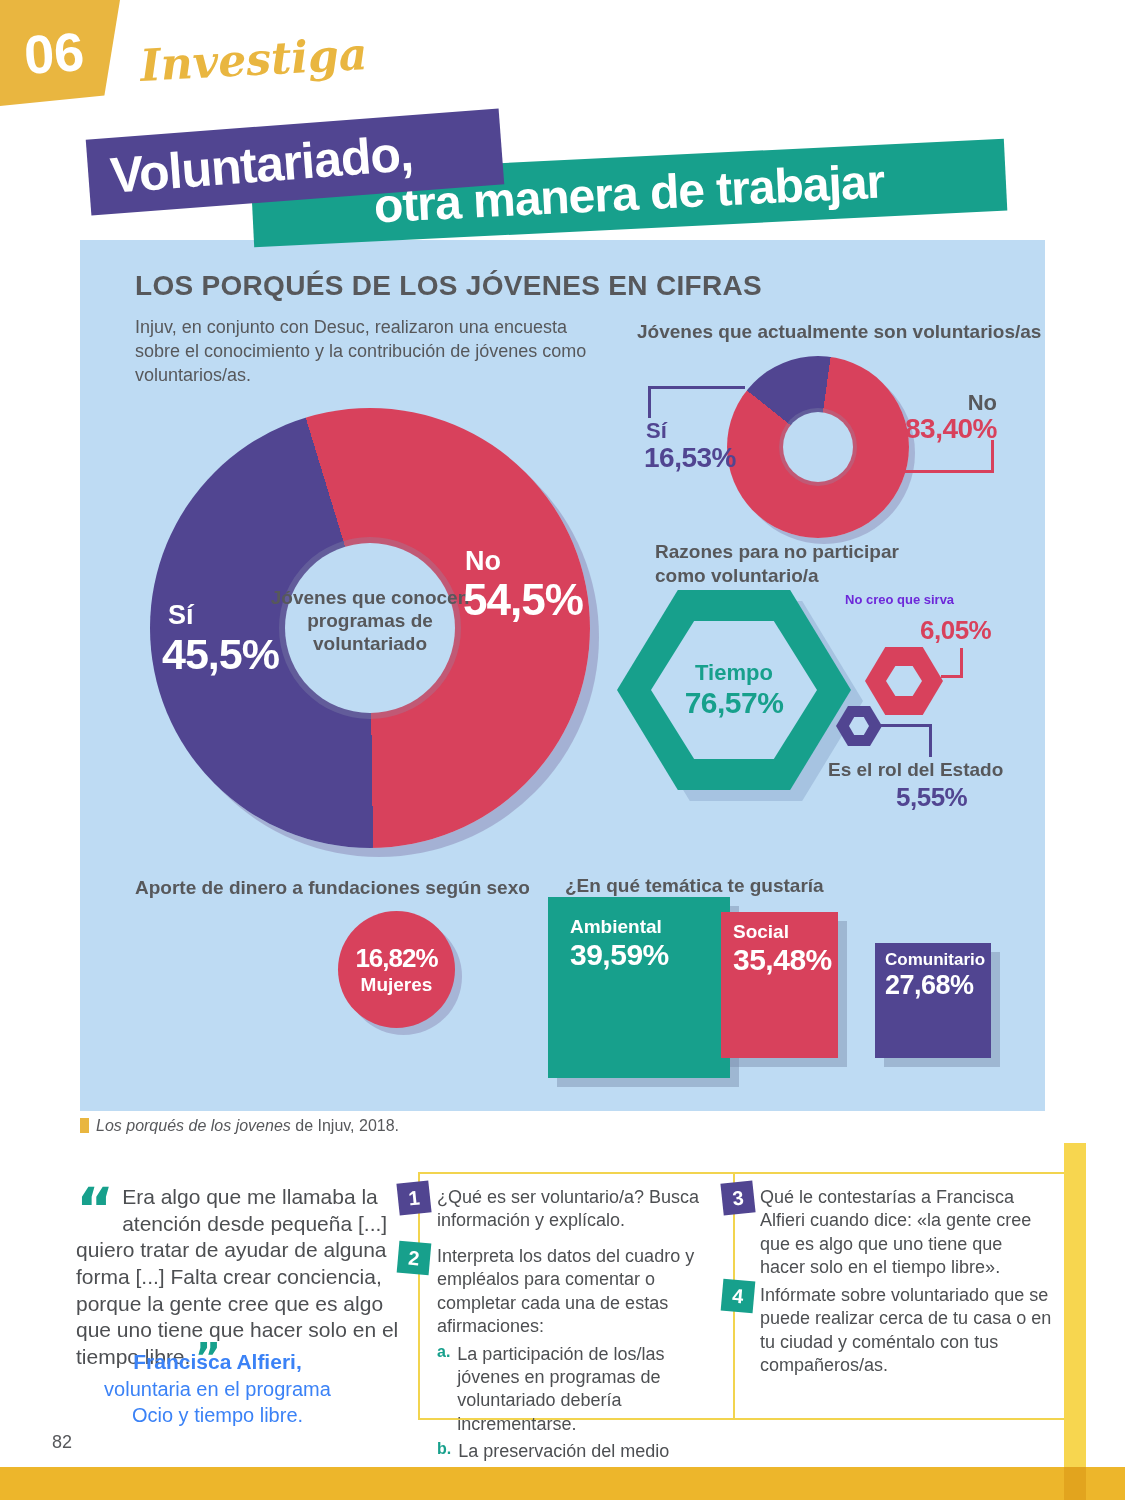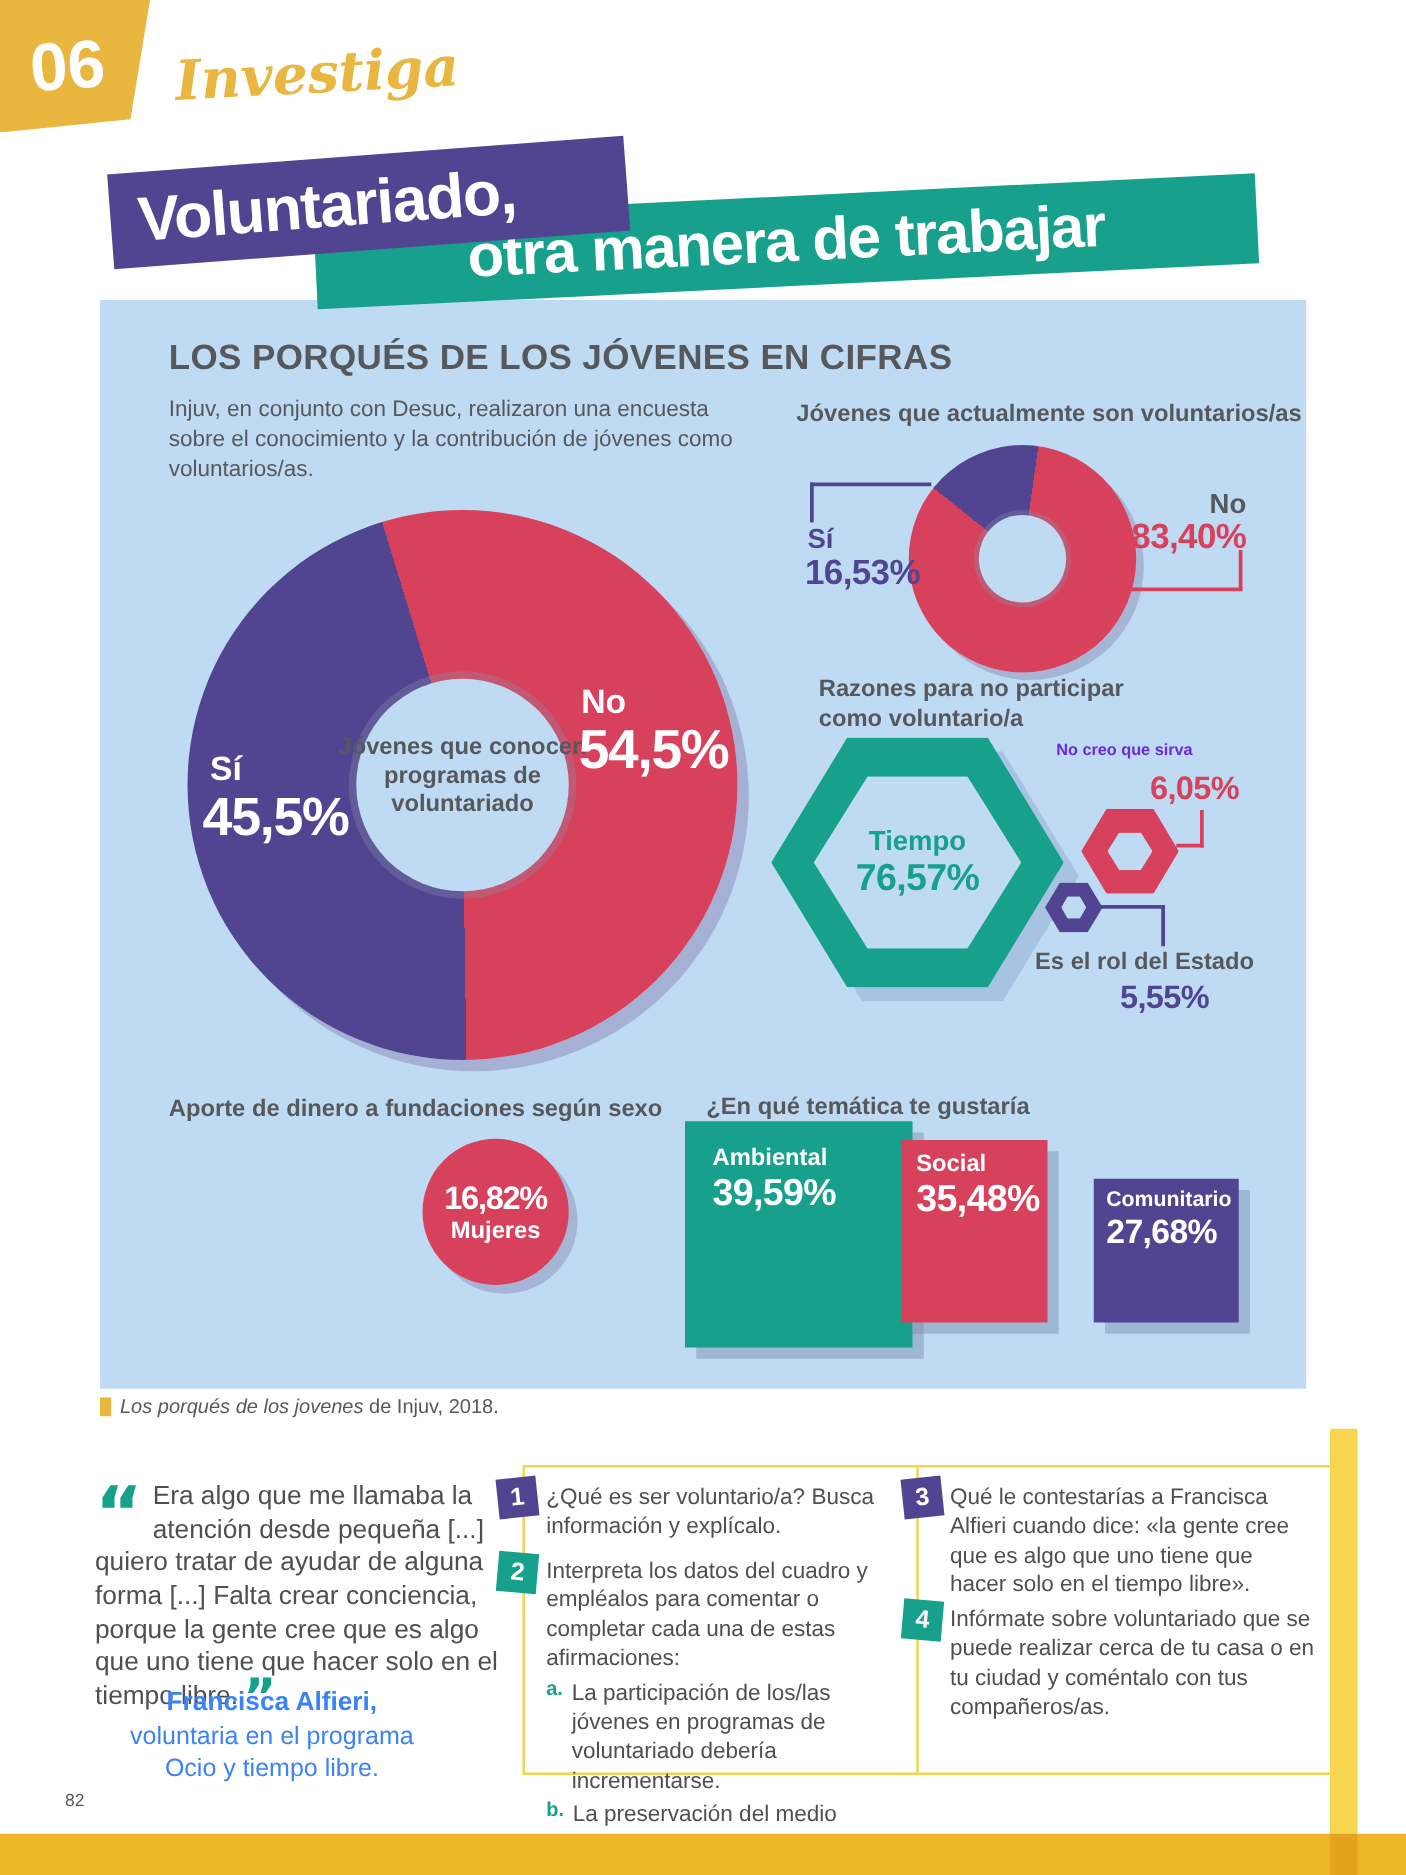--- a/index.html
+++ b/index.html
@@ -190,18 +190,18 @@
   <div class="abs q-badge purple-bg" style="left:722px;top:1182px;transform:rotate(-6deg);">
       <span>3</span>
     </div>
   <div class="abs q-text" style="left:760px;top:1186px;width:292px;">Qué le contestarías a Francisca Alfieri cuando dice: «la gente cree que es algo que uno tiene que hacer solo en el tiempo libre».</div>
 
   <div class="abs q-badge teal-bg" style="left:722px;top:1280px;transform:rotate(5deg);">
       <span>4</span>
     </div>
   <div class="abs q-text" style="left:760px;top:1284px;width:292px;">Infórmate sobre voluntariado que se puede realizar cerca de tu casa o en tu ciudad y coméntalo con tus compañeros/as.</div>
 
-  <div class="abs gray" style="left:52px;top:1432px;font-size:14px;">82</div>
+  <div class="abs gray" style="left:52px;top:1432px;font-size:18px;">82</div>
   <div class="abs" style="left:1064px;top:1143px;width:22px;height:324px;background:#F7D64F;"></div>
   <div class="abs" style="left:0;top:1467px;width:1125px;height:33px;background:#EDB62B;"></div>
   <div class="abs" style="left:1064px;top:1467px;width:22px;height:33px;background:#E2A41E;"></div>
 
 </div>
 
 </body></html>

